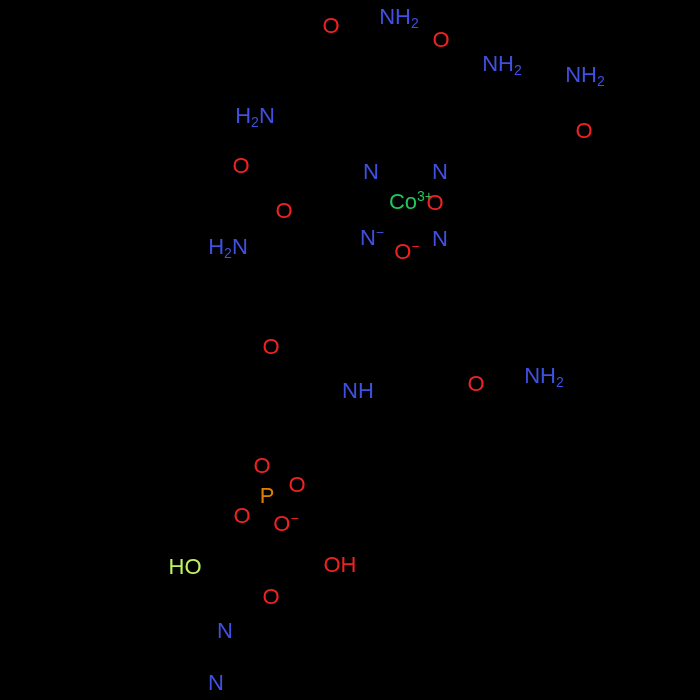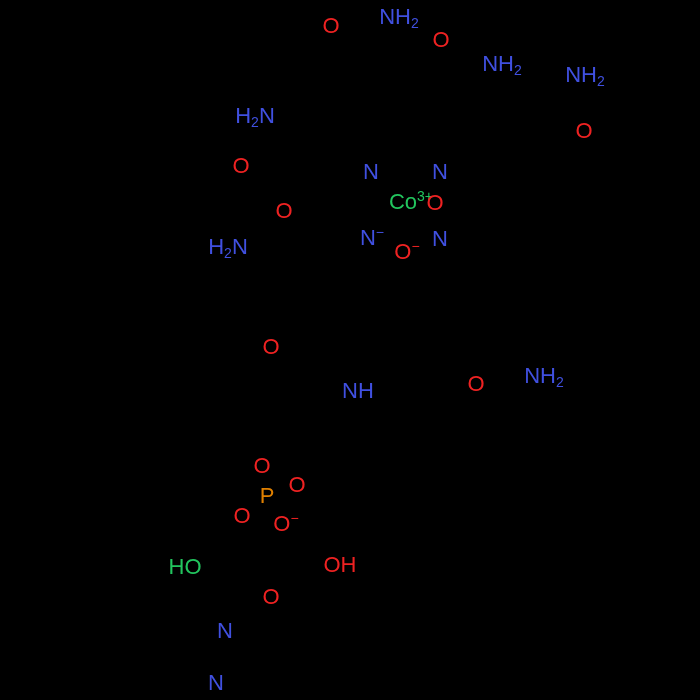--- a/index.html
+++ b/index.html
@@ -61,19 +61,19 @@
       <div class="atom" style="left: 228px; top: 248px; color: rgb(64, 80, 224);"><span>H</span><span class="sub">2</span><span>N</span></div>
       <div class="atom" style="left: 271px; top: 347px; color: rgb(238, 34, 34);"><span>O</span></div>
       <div class="atom" style="left: 314px; top: 391px; color: rgb(64, 80, 224); margin-left: 44px;"><span>N</span><span>H</span></div>
       <div class="atom" style="left: 476px; top: 384px; color: rgb(238, 34, 34);"><span>O</span></div>
       <div class="atom" style="left: 544px; top: 377px; color: rgb(64, 80, 224);"><span>N</span><span>H</span><span class="sub">2</span></div>
       <div class="atom" style="left: 262px; top: 466px; color: rgb(238, 34, 34);"><span>O</span></div>
       <div class="atom" style="left: 297px; top: 485px; color: rgb(238, 34, 34);"><span>O</span></div>
       <div class="atom" style="left: 267px; top: 496px; color: rgb(224, 128, 0);"><span>P</span></div>
       <div class="atom" style="left: 242px; top: 516px; color: rgb(238, 34, 34);"><span>O</span></div>
       <div class="atom" style="left: 286px; top: 523px; color: rgb(238, 34, 34);"><span>O</span><span class="sup">−</span></div>
-      <div class="atom" style="left: 185px; top: 567px; color: #22c55e;"><span>H</span><span>O</span></div>
+      <div class="atom" style="left: 185px; top: 567px; color: #bef264;"><span>H</span><span>O</span></div>
       <div class="atom" style="left: 340px; top: 565px; color: rgb(238, 34, 34);"><span>O</span><span>H</span></div>
       <div class="atom" style="left: 271px; top: 597px; color: rgb(238, 34, 34);"><span>O</span></div>
       <div class="atom" style="left: 225px; top: 631px; color: rgb(64, 80, 224);"><span>N</span></div>
       <div class="atom" style="left: 216px; top: 683px; color: rgb(64, 80, 224);"><span>N</span></div>
     </div>
 </div>
 
 </body></html>

